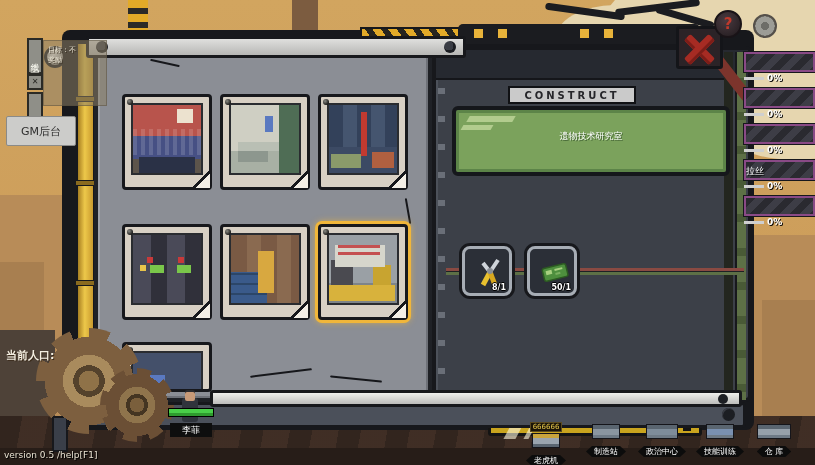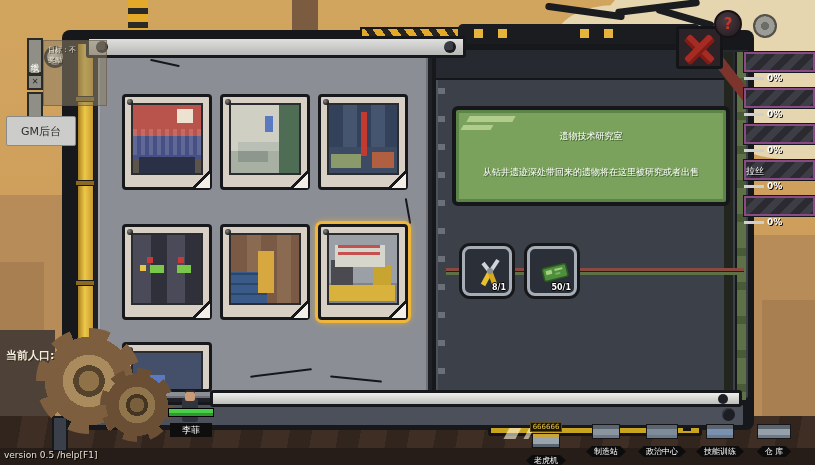--- a/index.html
+++ b/index.html
@@ -58,21 +58,21 @@
   .close-btn { left:676px; top:26px; width:47px; height:43px; background:#2b2327;
     border:3px solid #141519; border-radius:3px; z-index:12; cursor:pointer;}
   .xbar { position:absolute; left:3px; top:16px; width:35px; height:9px; background:#a62b23;
     box-shadow:inset 0 -3px 0 #7c1d18; border-radius:2px;}
   .x1 { transform:rotate(45deg);} .x2 { transform:rotate(-45deg);}
 
   
   .construct-header { left:508px; top:86px; width:128px; height:18px; background:#cacaca;
     border:2px solid #101114; text-align:center; font-size:10px; font-weight:bold;
     letter-spacing:3px; color:#26262a; line-height:15px; z-index:5;}
-  .info-box { left:452px; top:106px; width:278px; height:100px; background:#7ba25c;
+  .info-box { left:452px; top:106px; width:278px; height:70px; background:#7ba25c;
     border:4px solid #15171b; border-radius:6px; box-shadow:inset 0 0 0 3px #5c8448; z-index:5;text-decoration:underline;}
   .streak { position:absolute; background:#b2cc8e; transform:skewX(-30deg); }
   .info-title { position:absolute; top:20px; left:0; width:100%; text-align:center;
     font-size:9px; color:#fff; text-shadow:1px 1px 0 #3c5c30; }
   .info-desc { position:absolute; top:56px; left:0; width:100%; text-align:center;
     font-size:9px; color:#fff; text-shadow:1px 1px 0 #3c5c30; }
   .wire { left:446px; top:268px; width:298px; height:7px;
     background:linear-gradient(180deg,#8a4a42 0 3px,#1e2124 3px 4px,#5d7046 4px); z-index:4;}
   .cost-box { top:246px; width:50px; height:50px; background:#2b2f37; border:3px solid #a7adb5;
     border-radius:8px; box-shadow:0 0 0 3px #17181c; z-index:5;}
@@ -291,25 +291,25 @@
   <div class="abs left-lip"></div>
   <div class="abs lip-bolt"></div>
   <div class="abs panel-footer"></div>
   <div class="abs footer-bolt" style="left:84px;top:408px;"></div>
   <div class="abs footer-bolt" style="left:722px;top:408px;"></div>
 
   <div class="abs gear" style="left:36px;top:328px;width:106px;height:106px;"></div>
   <div class="abs gear dark" style="left:100px;top:368px;width:74px;height:74px;"></div>
   <div class="abs gear-pipe"></div>
 
+  <div class="abs construct-header">CONSTRUCT</div>
   <div class="abs info-box">
     <div class="streak" style="left:12px;top:6px;width:46px;height:6px;"></div>
     <div class="streak" style="left:6px;top:15px;width:30px;height:5px;"></div>
     <div class="info-title">遗物技术研究室</div>
-    <div class="info-desc">从钻井遗迹深处带回来的遗物将在这里被研究或者出售</div>
   </div>
 
   <div class="abs wire"></div>
 
   <div class="abs cost-box" style="left:462px;">
     <svg width="32" height="34" viewBox="0 0 32 34">
       <path d="M9 8 L16 17 L24 5" stroke="#cfd4da" stroke-width="4" fill="none"></path>
       <path d="M16 17 L9 30" stroke="#e8c12f" stroke-width="5" fill="none"></path>
       <path d="M16 17 L21 30" stroke="#d8a81f" stroke-width="5" fill="none"></path>
       <circle cx="16" cy="16" r="3" fill="#8a8f96"></circle>

